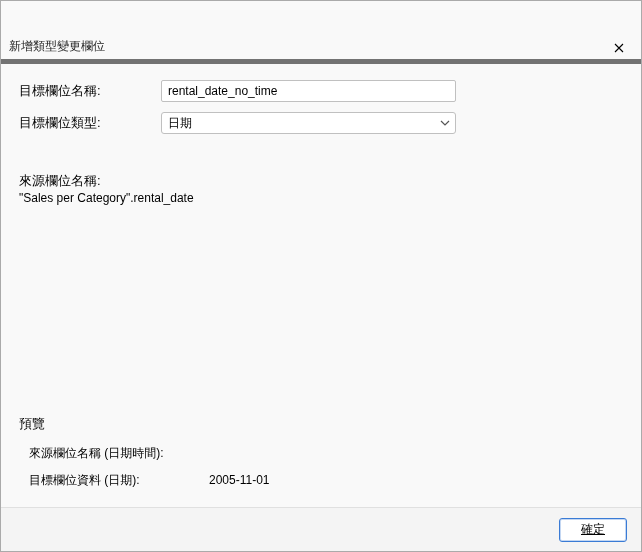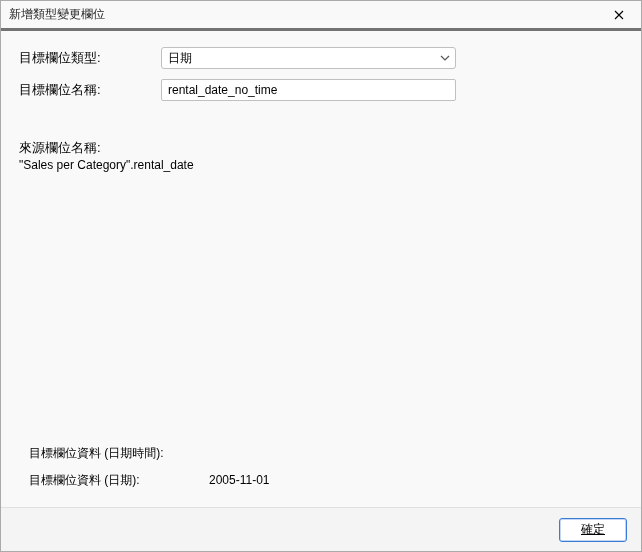--- a/index.html
+++ b/index.html
@@ -17,22 +17,23 @@
     background: #f9f9f9;
     display: flex;
     flex-direction: column;
   }
   .titlebar {
     height: 30px;
     display: flex;
     align-items: center;
     padding: 0 8px;
     background: #f9f9f9;
-    border-bottom: 3px solid #737373;
+    border-bottom: 5px solid #737373;
     position: relative;
+    margin-top: 33px;
   }
   .titlebar-title {
     font-size: 12px;
     color: #222222;
   }
   .close-btn {
     position: absolute;
     right: 0;
     top: 0;
     width: 44px;
@@ -167,48 +168,49 @@
     <div class="close-btn">
       <span>
         <svg viewBox="0 0 10 10">
             <path d="M1 1 L9 9 M9 1 L1 9" stroke="#000" stroke-width="1.1" fill="none"></path>
           </svg>
       </span>
     </div>
   </div>
 
   <div class="content">
+
+    <div class="form-row">
+      <span class="form-label">目標欄位名稱:</span>
+      <input class="text-input" type="text" value="rental_date_no_time" style="">
+    </div>
 
     <div class="form-row">
       <span class="form-label">目標欄位類型:</span>
       <div class="select-wrap">
         <div class="select-display">日期</div>
         <span class="select-chevron">
           <svg viewBox="0 0 10 6">
               <path d="M1 1 L5 5 L9 1" stroke="#555" stroke-width="1.2" fill="none"></path>
             </svg>
         </span>
       </div>
     </div>
 
-    <div class="form-row">
-      <span class="form-label">目標欄位名稱:</span>
-      <input class="text-input" type="text" value="rental_date_no_time" style="">
-    </div>
-
     <div class="source-row">
       <span class="form-label">來源欄位名稱:</span>
       <span class="source-value">"Sales per Category".rental_date</span>
     </div>
 
     <div class="spacer"></div>
 
     <div class="preview">
+      <div class="preview-title">預覽</div>
       <div class="preview-row">
-        <span class="preview-label">目標欄位資料 (日期時間):</span>
+        <span class="preview-label">來源欄位名稱 (日期時間):</span>
       </div>
       <div class="preview-row">
         <span class="preview-label">目標欄位資料 (日期):</span>
         <span class="preview-value">2005-11-01</span>
       </div>
     </div>
 
   </div>
 
   <div class="button-bar">

